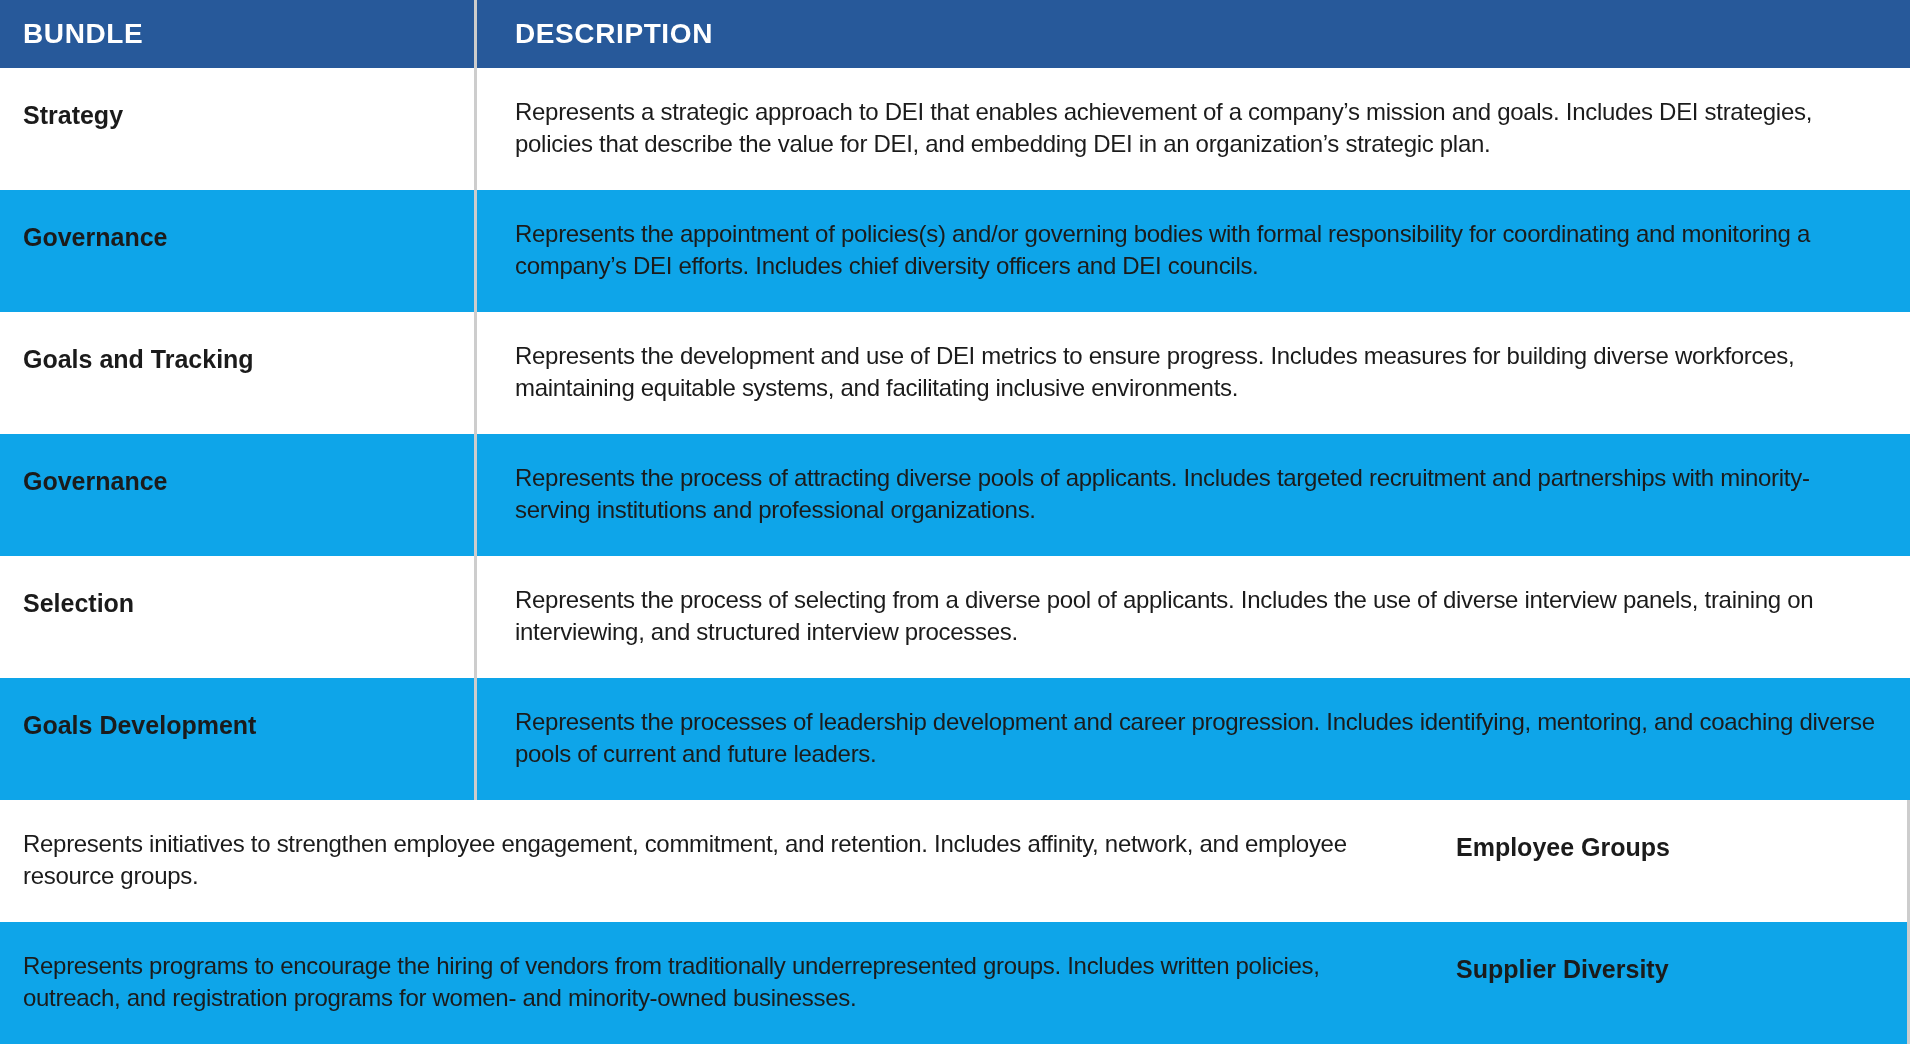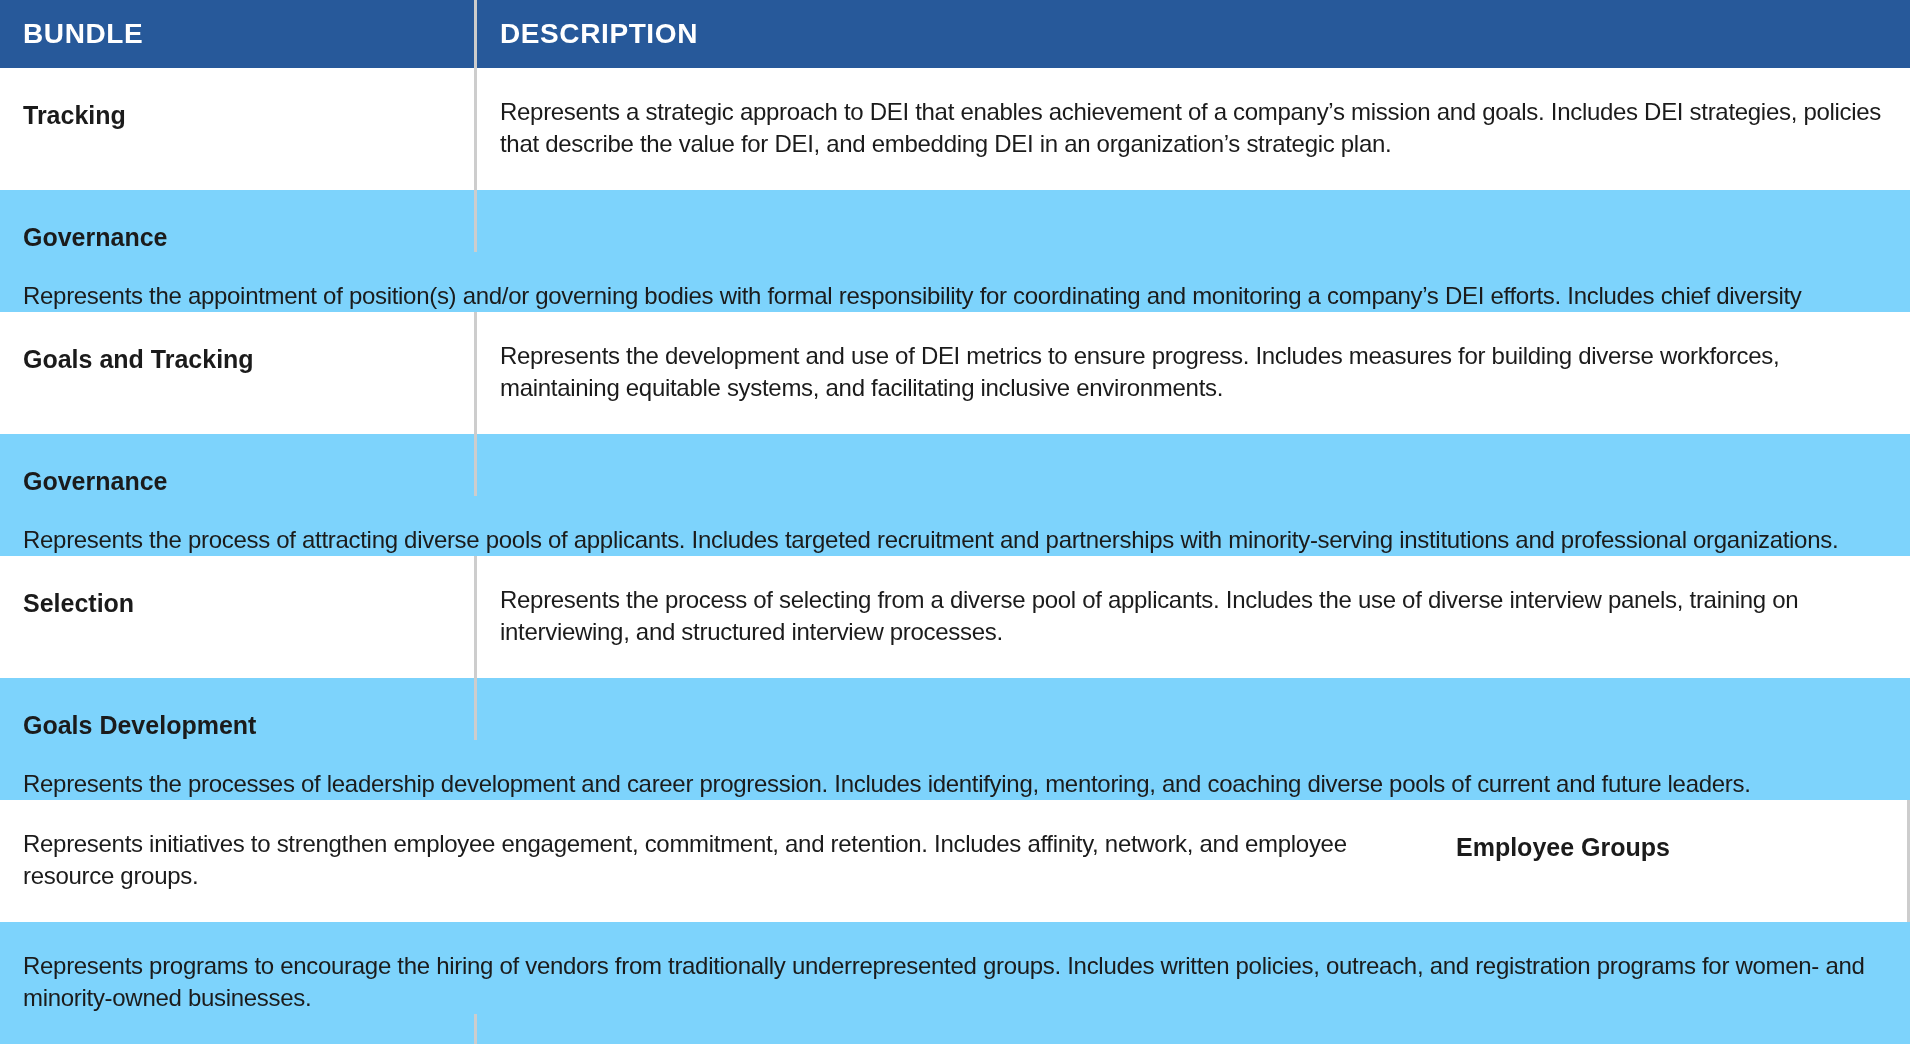--- a/index.html
+++ b/index.html
@@ -18,24 +18,24 @@
     flex-direction: column;
     width: 1910px;
     height: 1044px;
   }
   .row {
     display: flex;
     flex-direction: row;
     height: 122px;
     flex: none;
     background: #ffffff;
+    gap: 15px;
   }
   .row.alt {
-    background: #7dd3fc;
-    flex-direction: column;
+    background: #0ea5e9;
   }
   .row.header-row {
     height: 68px;
     background: #27599a;
   }
   .cell {
     box-sizing: border-box;
   }
   .bundle-cell {
     width: 477px;
@@ -79,27 +79,27 @@
 <body>
 
 <div class="table">
 
   <div class="row header-row">
     <div class="cell bundle-cell">BUNDLE</div>
     <div class="cell desc-cell">DESCRIPTION</div>
   </div>
 
   <div class="row body-row">
-    <div class="cell bundle-cell">Tracking</div>
+    <div class="cell bundle-cell">Strategy</div>
     <div class="cell desc-cell">Represents a strategic approach to DEI that enables achievement of a company’s mission and goals. Includes DEI strategies, policies that describe the value for DEI, and embedding DEI in an organization’s strategic plan.</div>
   </div>
 
   <div class="row body-row alt">
     <div class="cell bundle-cell">Governance</div>
-    <div class="cell desc-cell">Represents the appointment of position(s) and/or governing bodies with formal responsibility for coordinating and monitoring a company’s DEI efforts. Includes chief diversity officers and DEI councils.</div>
+    <div class="cell desc-cell">Represents the appointment of policies(s) and/or governing bodies with formal responsibility for coordinating and monitoring a company’s DEI efforts. Includes chief diversity officers and DEI councils.</div>
   </div>
 
   <div class="row body-row">
     <div class="cell bundle-cell">Goals and Tracking</div>
     <div class="cell desc-cell">Represents the development and use of DEI metrics to ensure progress. Includes measures for building diverse workforces, maintaining equitable systems, and facilitating inclusive environments.</div>
   </div>
 
   <div class="row body-row alt">
     <div class="cell bundle-cell">Governance</div>
     <div class="cell desc-cell">Represents the process of attracting diverse pools of applicants. Includes targeted recruitment and partnerships with minority-serving institutions and professional organizations.</div>

